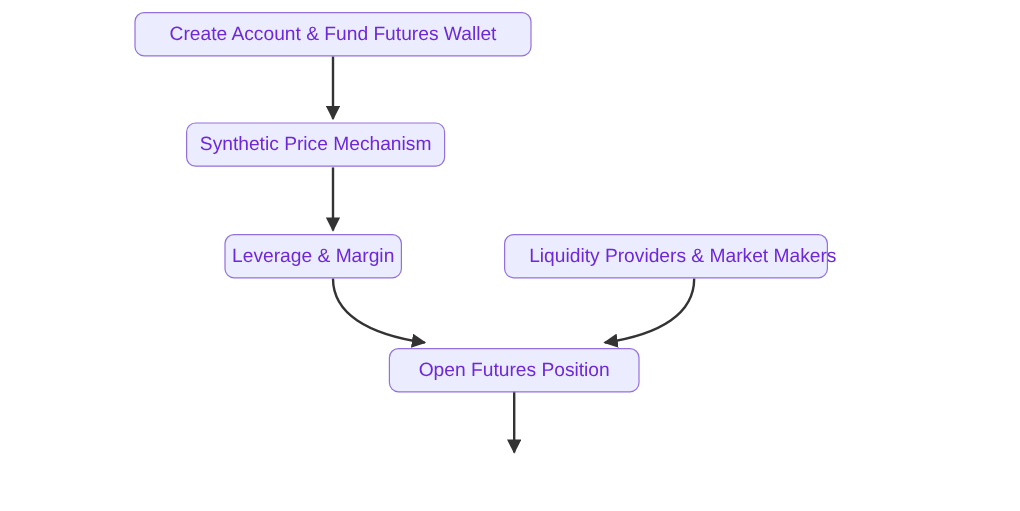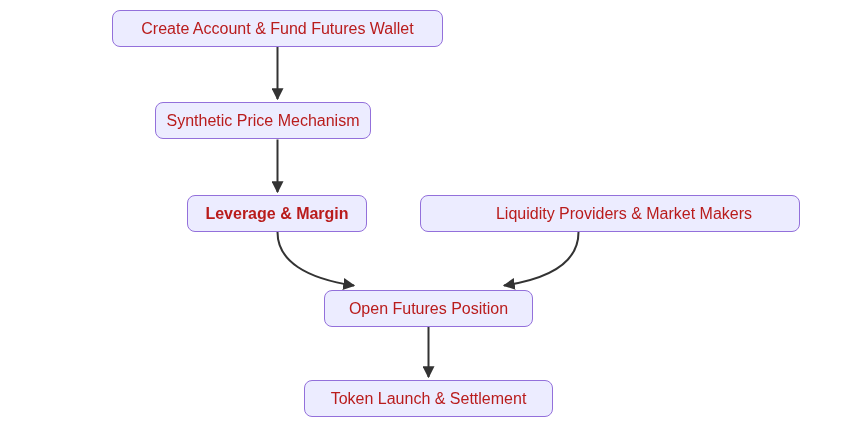--- a/index.html
+++ b/index.html
@@ -22,21 +22,21 @@
     width: 850px;
     height: 426px;
     pointer-events: none;
   }
   .node {
     position: absolute;
     box-sizing: border-box;
     background: #ECECFF;
     border: 1.5px solid #9370DB;
     border-radius: 8px;
-    color: #b91c1c;
+    color: #6d28d9;
     font-size: 16px;
     line-height: 1;
     display: flex;
     align-items: center;
     justify-content: center;
     white-space: nowrap;
     padding: 0 14px;
   }
   .edge {
     stroke: #333333;
@@ -68,29 +68,26 @@
   </svg>
 
   <div class="node" style="left:112px; top:10px; width:331px; height:37px;">
     <span>Create Account &amp; Fund Futures Wallet</span>
   </div>
 
   <div class="node" style="left:155px; top:102px; width:216px; height:37px;">
     <span>Synthetic Price Mechanism</span>
   </div>
 
-  <div class="node" style="left:187px; top:195px; width:180px; height:37px;font-weight:bold;">
+  <div class="node" style="left:187px; top:195px; width:148px; height:37px;">
     <span>Leverage &amp; Margin</span>
   </div>
 
-  <div class="node" style="left:420px; top:195px; width:380px; height:37px;padding-left:42px;">
+  <div class="node" style="left:420px; top:195px; width:270px; height:37px;padding-left:42px;">
     <span>Liquidity Providers &amp; Market Makers</span>
   </div>
 
   <div class="node" style="left:324px; top:290px; width:209px; height:37px;">
     <span>Open Futures Position</span>
   </div>
 
-  <div class="node" style="left:304px; top:380px; width:249px; height:37px;">
-    <span>Token Launch &amp; Settlement</span>
-  </div>
 
 </div>
 
 </body></html>

